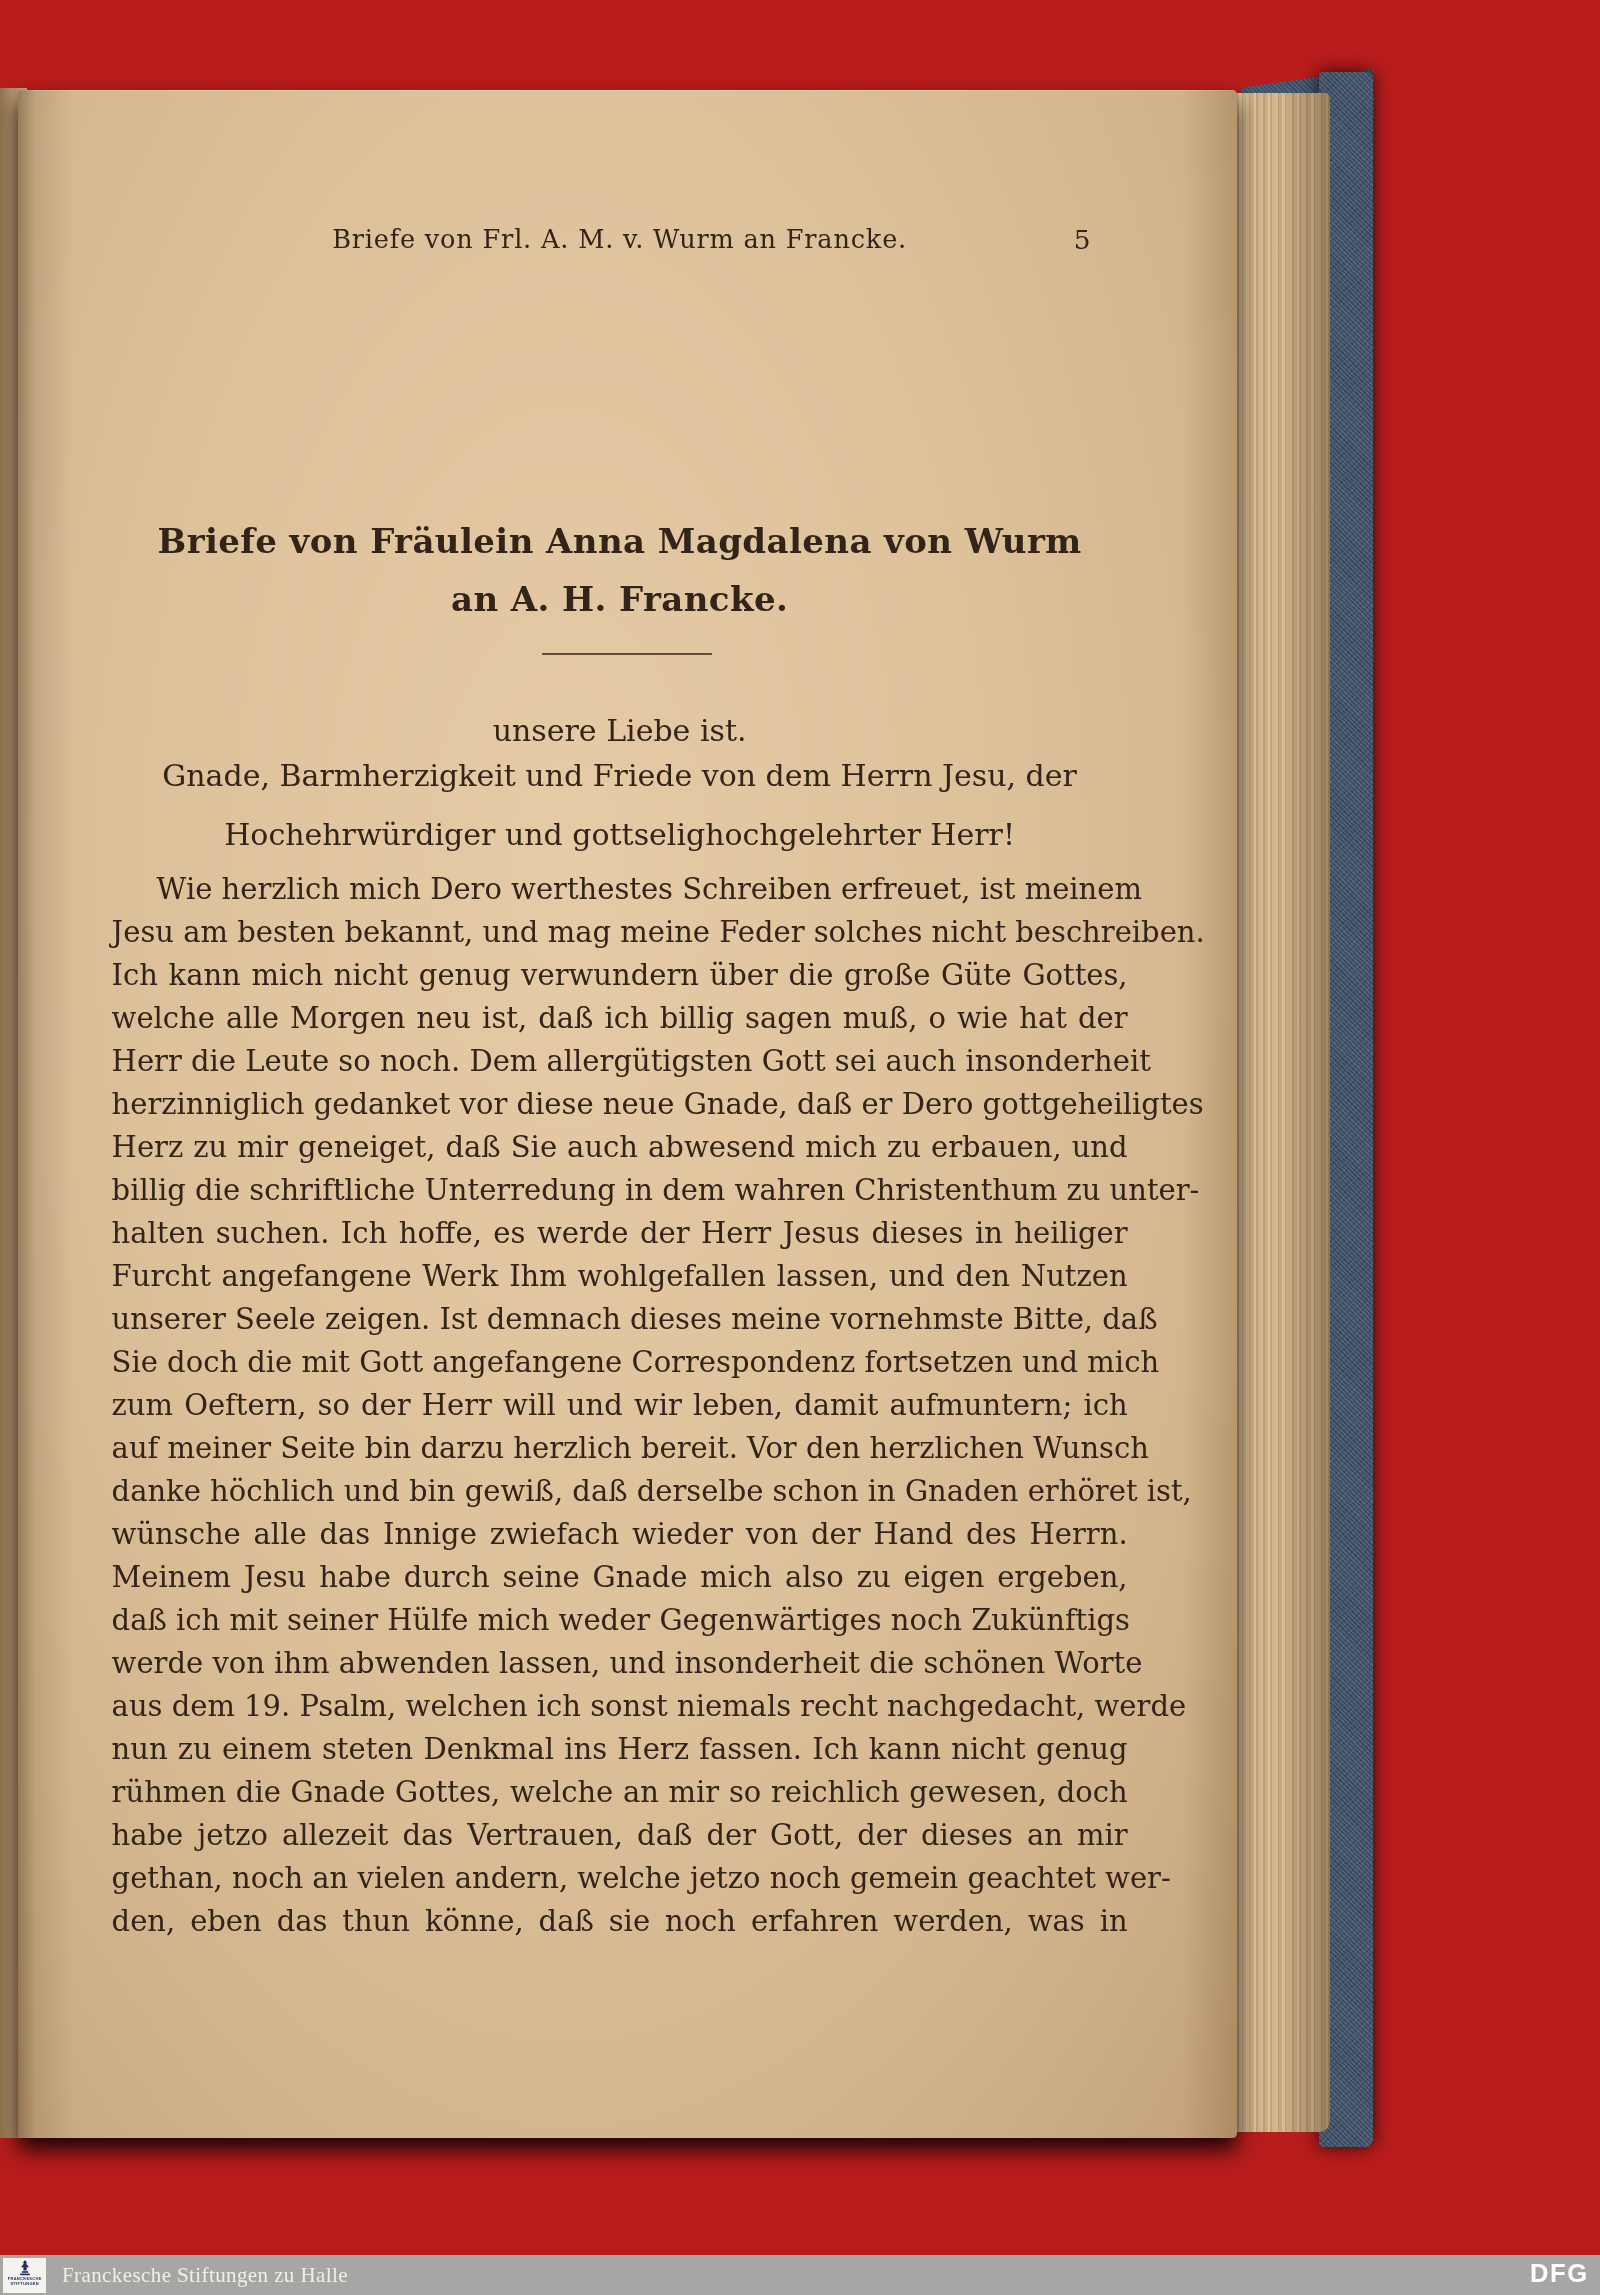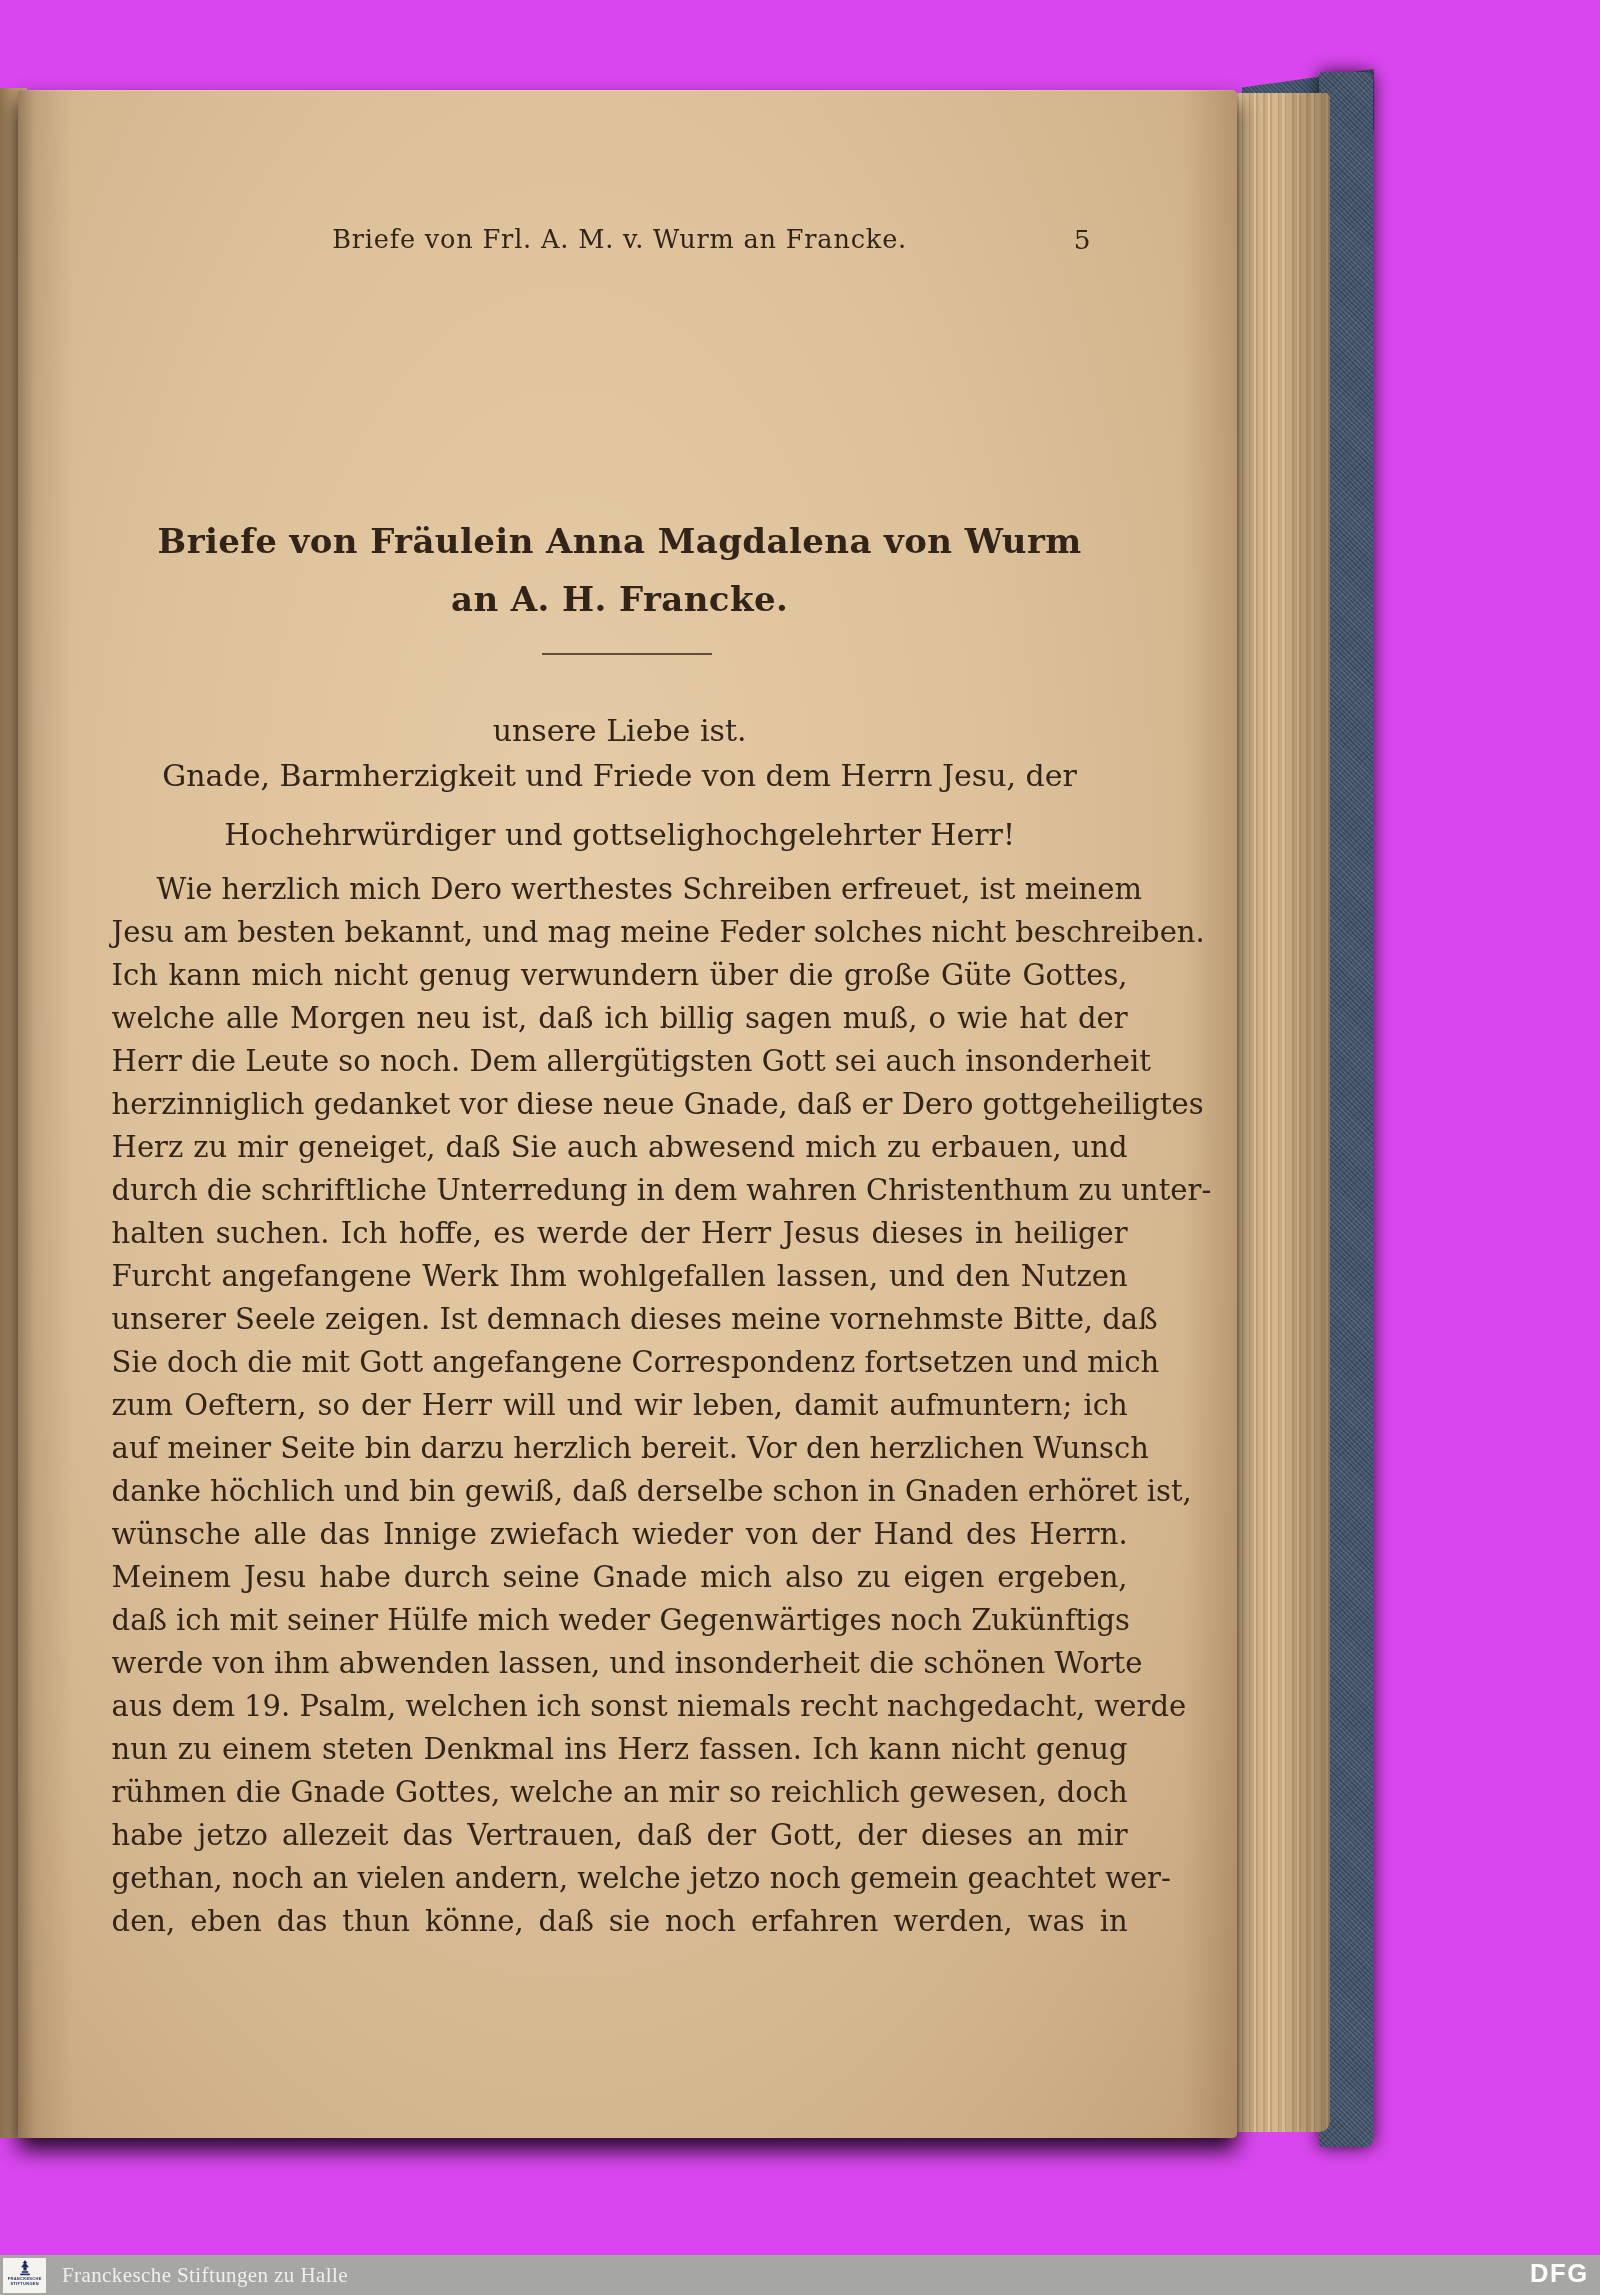--- a/index.html
+++ b/index.html
@@ -3,21 +3,21 @@
 <meta charset="utf-8">
 <style>
   html,body{margin:0;padding:0;}
   body{
     width:1600px;height:2295px;
     background:#0a0807;
     overflow:hidden;
     font-family:"DejaVu Serif","Liberation Serif",serif;
     position:relative;
   }
-  .stage{position:absolute;inset:0;background:#d946ef;}
+  .stage{position:absolute;inset:0;background:#b91c1c;}
 
   
   .cover-strip{
     position:absolute;left:1319px;top:72px;width:54px;height:2075px;
     background:#3e4f66;
     background-image:
       repeating-linear-gradient(45deg, rgba(255,255,255,.08) 0 1.6px, rgba(0,0,0,.10) 1.6px 3.2px),
       repeating-linear-gradient(-45deg, rgba(255,255,255,.05) 0 2.4px, transparent 2.4px 4.8px);
     border-radius:4px 8px 8px 4px;
     box-shadow:0 0 17.6px rgba(0,0,0,.8);
@@ -162,21 +162,21 @@
     <div class="greeting ink">Hochehrwürdiger und gottselighochgelehrter Herr!</div>
 
     <div class="letter-body ink">
         <div class="body-line">Wie herzlich mich Dero werthestes Schreiben erfreuet, ist meinem</div>
         <div class="body-line">Jesu am besten bekannt, und mag meine Feder solches nicht beschreiben.</div>
         <div class="body-line">Ich kann mich nicht genug verwundern über die große Güte Gottes,</div>
         <div class="body-line">welche alle Morgen neu ist, daß ich billig sagen muß, o wie hat der</div>
         <div class="body-line">Herr die Leute so noch.  Dem allergütigsten Gott sei auch insonderheit</div>
         <div class="body-line">herzinniglich gedanket vor diese neue Gnade, daß er Dero gottgeheiligtes</div>
         <div class="body-line">Herz zu mir geneiget, daß Sie auch abwesend mich zu erbauen, und</div>
-        <div class="body-line">durch die schriftliche Unterredung in dem wahren Christenthum zu unter-</div>
+        <div class="body-line">billig die schriftliche Unterredung in dem wahren Christenthum zu unter-</div>
         <div class="body-line">halten suchen.  Ich hoffe, es werde der Herr Jesus dieses in heiliger</div>
         <div class="body-line">Furcht angefangene Werk Ihm wohlgefallen lassen, und den Nutzen</div>
         <div class="body-line">unserer Seele zeigen.  Ist demnach dieses meine vornehmste Bitte, daß</div>
         <div class="body-line">Sie doch die mit Gott angefangene Correspondenz fortsetzen und mich</div>
         <div class="body-line">zum Oeftern, so der Herr will und wir leben, damit aufmuntern; ich</div>
         <div class="body-line">auf meiner Seite bin darzu herzlich bereit.  Vor den herzlichen Wunsch</div>
         <div class="body-line">danke höchlich und bin gewiß, daß derselbe schon in Gnaden erhöret ist,</div>
         <div class="body-line">wünsche alle das Innige zwiefach wieder von der Hand des Herrn.</div>
         <div class="body-line">Meinem Jesu habe durch seine Gnade mich also zu eigen ergeben,</div>
         <div class="body-line">daß ich mit seiner Hülfe mich weder Gegenwärtiges noch Zukünftigs</div>

